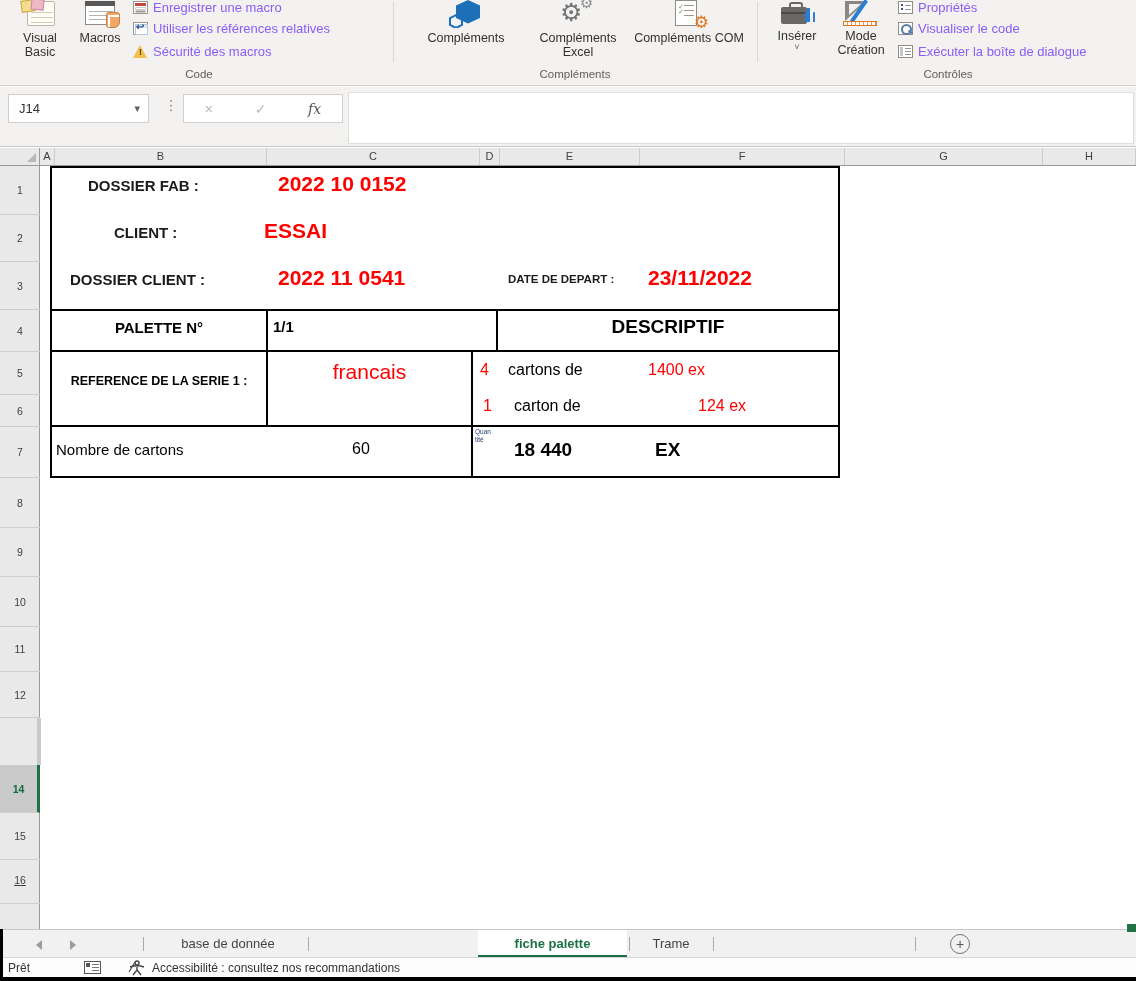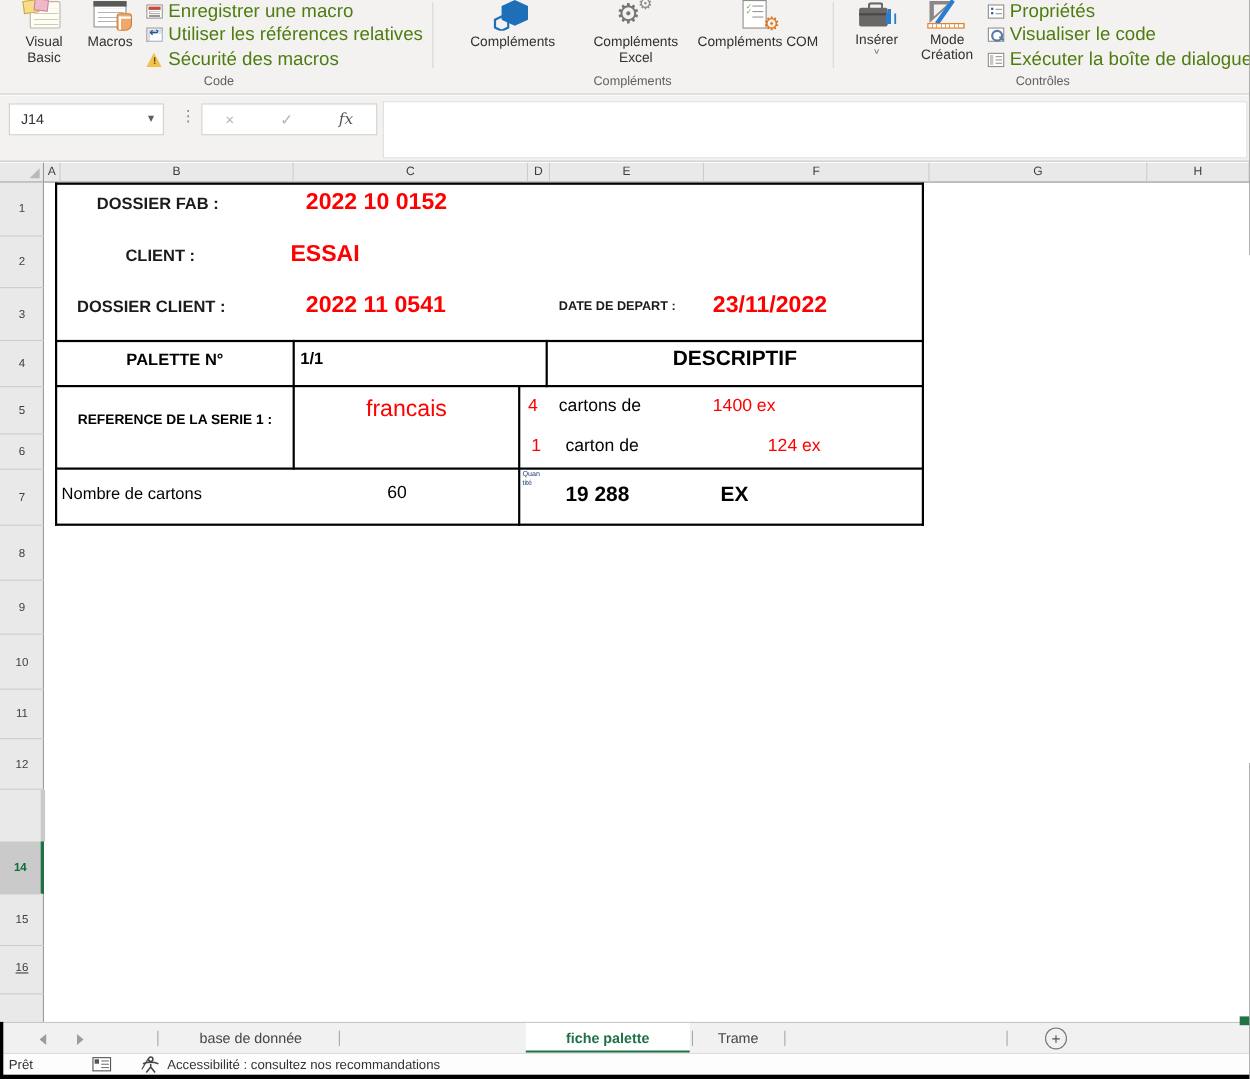--- a/index.html
+++ b/index.html
@@ -7,21 +7,21 @@
   body { font-family:"Liberation Sans", sans-serif; background:#000; }
   .screen { position:relative; width:1136px; height:981px; background:#fff; overflow:hidden; }
   .abs { position:absolute; }
 
   
   .ribbon { position:absolute; left:0; top:0; width:1136px; height:86px; background:#f3f2f1; border-bottom:1px solid #d2d0ce; }
   .group-sep { position:absolute; top:2px; height:60px; width:1px; background:#d8d6d4; }
   .group-label { position:absolute; top:66px; height:16px; font-size:11.5px; color:#605e5c; text-align:center; line-height:16px; }
   .btn-lg { position:absolute; top:0; display:flex; flex-direction:column; align-items:center; cursor:pointer; }
   .btn-lg .lbl { font-size:12.5px; color:#323130; text-align:center; line-height:14px; margin-top:3px; }
-  .small-item { position:absolute; display:flex; align-items:center; gap:5px; font-size:17px; color:#4d7c0f; white-space:nowrap; cursor:pointer; }
+  .small-item { position:absolute; display:flex; align-items:center; gap:5px; font-size:13px; color:#8b5cf6; white-space:nowrap; cursor:pointer; }
 
   
   .ic-vb { width:42px; height:28px; position:relative; }
   .ic-vb .sheet { position:absolute; left:8px; top:1px; width:28px; height:25px; background:#fffef5; border:1px solid #b9b5a9; border-radius:2px;
      background-image:repeating-linear-gradient(#fffef5 0 4px, #cfcabc 4px 5px); background-position:3px 6px; background-size:22px 16px; background-repeat:no-repeat; }
   .ic-vb .note1 { position:absolute; left:2px; top:0; width:14px; height:12px; background:#f6dd8a; border:1px solid #cfa84e; transform:rotate(-8deg); }
   .ic-vb .note2 { position:absolute; left:12px; top:-1px; width:13px; height:11px; background:#f0b9c8; border:1px solid #c98aa0; transform:rotate(6deg); }
   .ic-macros { width:42px; height:28px; position:relative; }
   .ic-macros .sheet { position:absolute; left:6px; top:1px; width:30px; height:24px; background:#fff; border:1px solid #8f8d8a;
      background-image:repeating-linear-gradient(#fff 0 3px, #b5b3b0 3px 4px); background-position:3px 6px; background-size:24px 14px; background-repeat:no-repeat; }
@@ -284,21 +284,21 @@
   <div class="ftext" style="left:480px; top:361px; font-size:16px; color:#ff0000;">4</div>
   <div class="ftext" style="left:508px; top:361px; font-size:16px; color:#000;">cartons de</div>
   <div class="ftext" style="left:648px; top:361px; font-size:16px; color:#ff0000;">1400 ex</div>
   <div class="ftext" style="left:483px; top:397px; font-size:16px; color:#ff0000;">1</div>
   <div class="ftext" style="left:514px; top:397px; font-size:16px; color:#000;">carton de</div>
   <div class="ftext" style="left:650px; top:397px; font-size:16px; color:#ff0000;margin-left:48px;">124 ex</div>
 
   <div class="ftext" style="left:56px; top:441px; font-size:15px; color:#000;">Nombre de cartons</div>
   <div class="ftext" style="left:352px; top:440px; font-size:16px; color:#000;">60</div>
   <div class="ftext" style="left:475px; top:428px; width:17px; font-size:6.5px; line-height:7.5px; color:#1f3d6e; white-space:normal; word-break:break-all;">Quantité</div>
-  <div class="ftext" style="left:514px; top:439px; font-size:19px; font-weight:bold; color:#000;">19 288</div>
+  <div class="ftext" style="left:514px; top:439px; font-size:19px; font-weight:bold; color:#000;">18 440</div>
   <div class="ftext" style="left:655px; top:439px; font-size:19px; font-weight:bold; color:#000;">EX</div>
 
   <div class="tabbar">
     <div class="navtri" style="left:36px; border-top:5px solid transparent; border-bottom:5px solid transparent; border-right:6px solid #9c9c9c;"></div>
     <div class="navtri" style="left:70px; border-top:5px solid transparent; border-bottom:5px solid transparent; border-left:6px solid #9c9c9c;"></div>
     <div class="tabsep" style="left:143px;"></div>
     <div class="tab" style="left:150px; width:156px;">base de donnée</div>
     <div class="tabsep" style="left:308px;"></div>
     <div class="tab active" style="left:478px; width:149px;">fiche palette</div>
     <div class="tabsep" style="left:629px;"></div>

